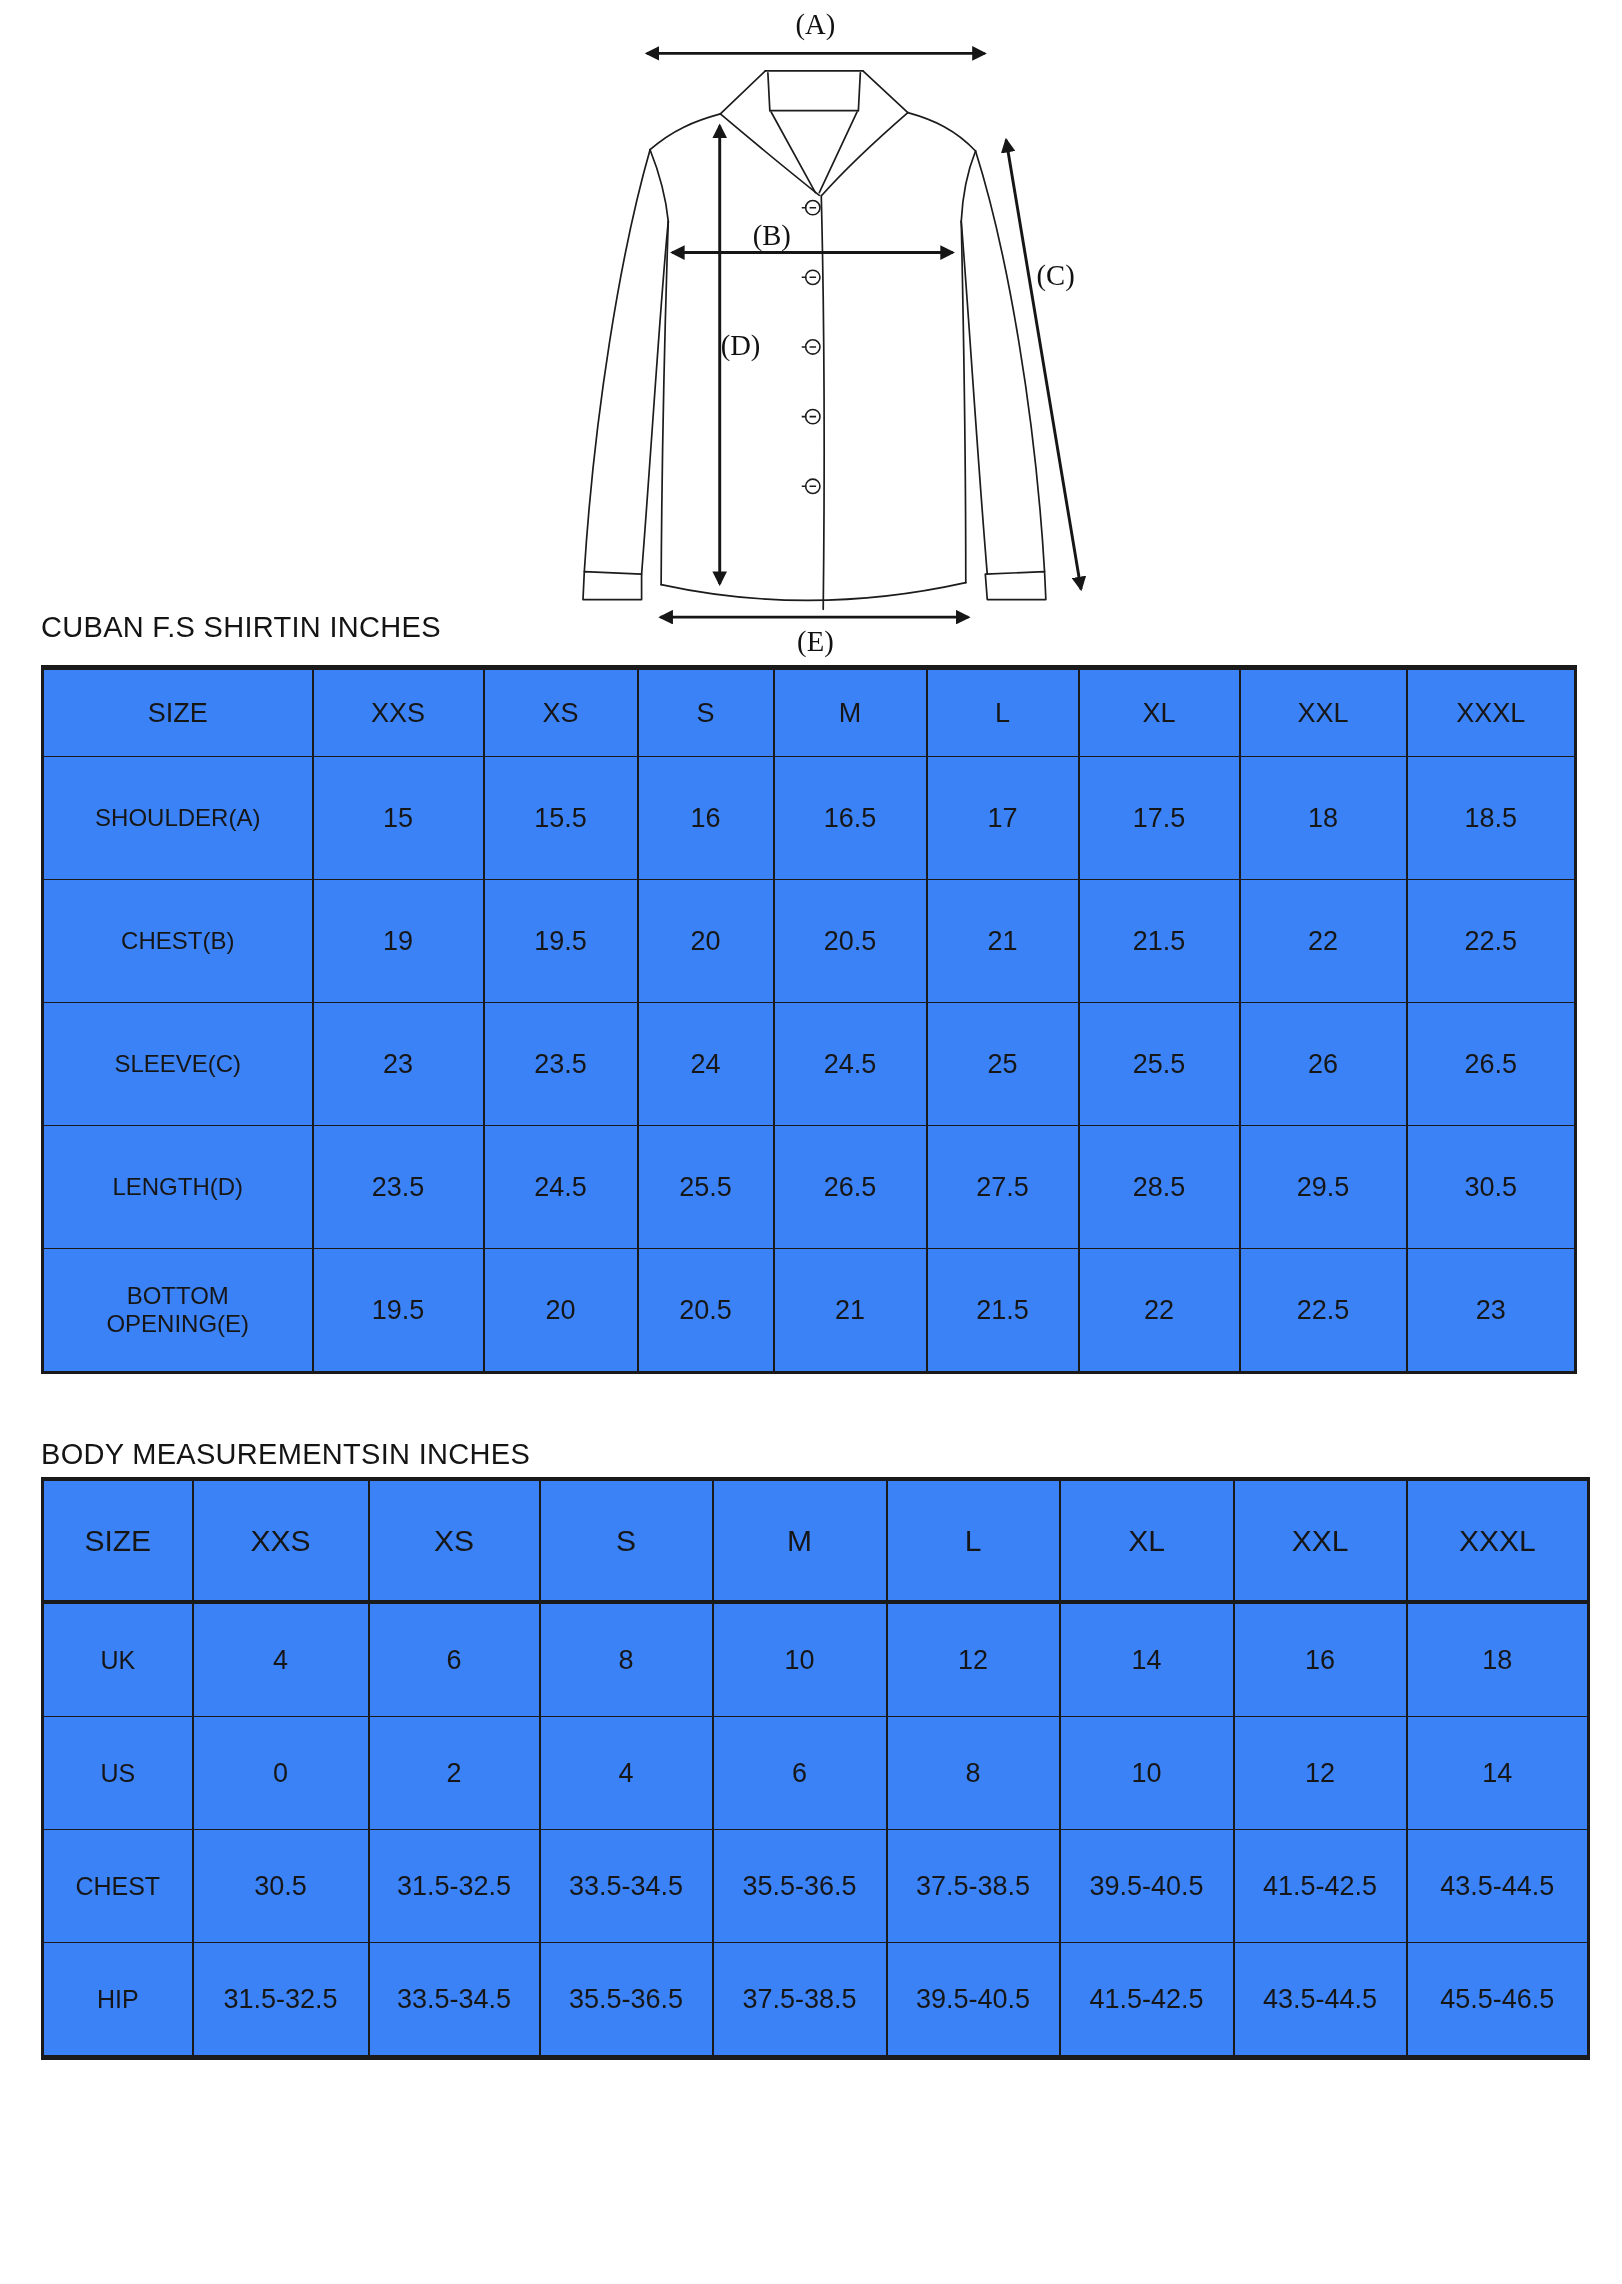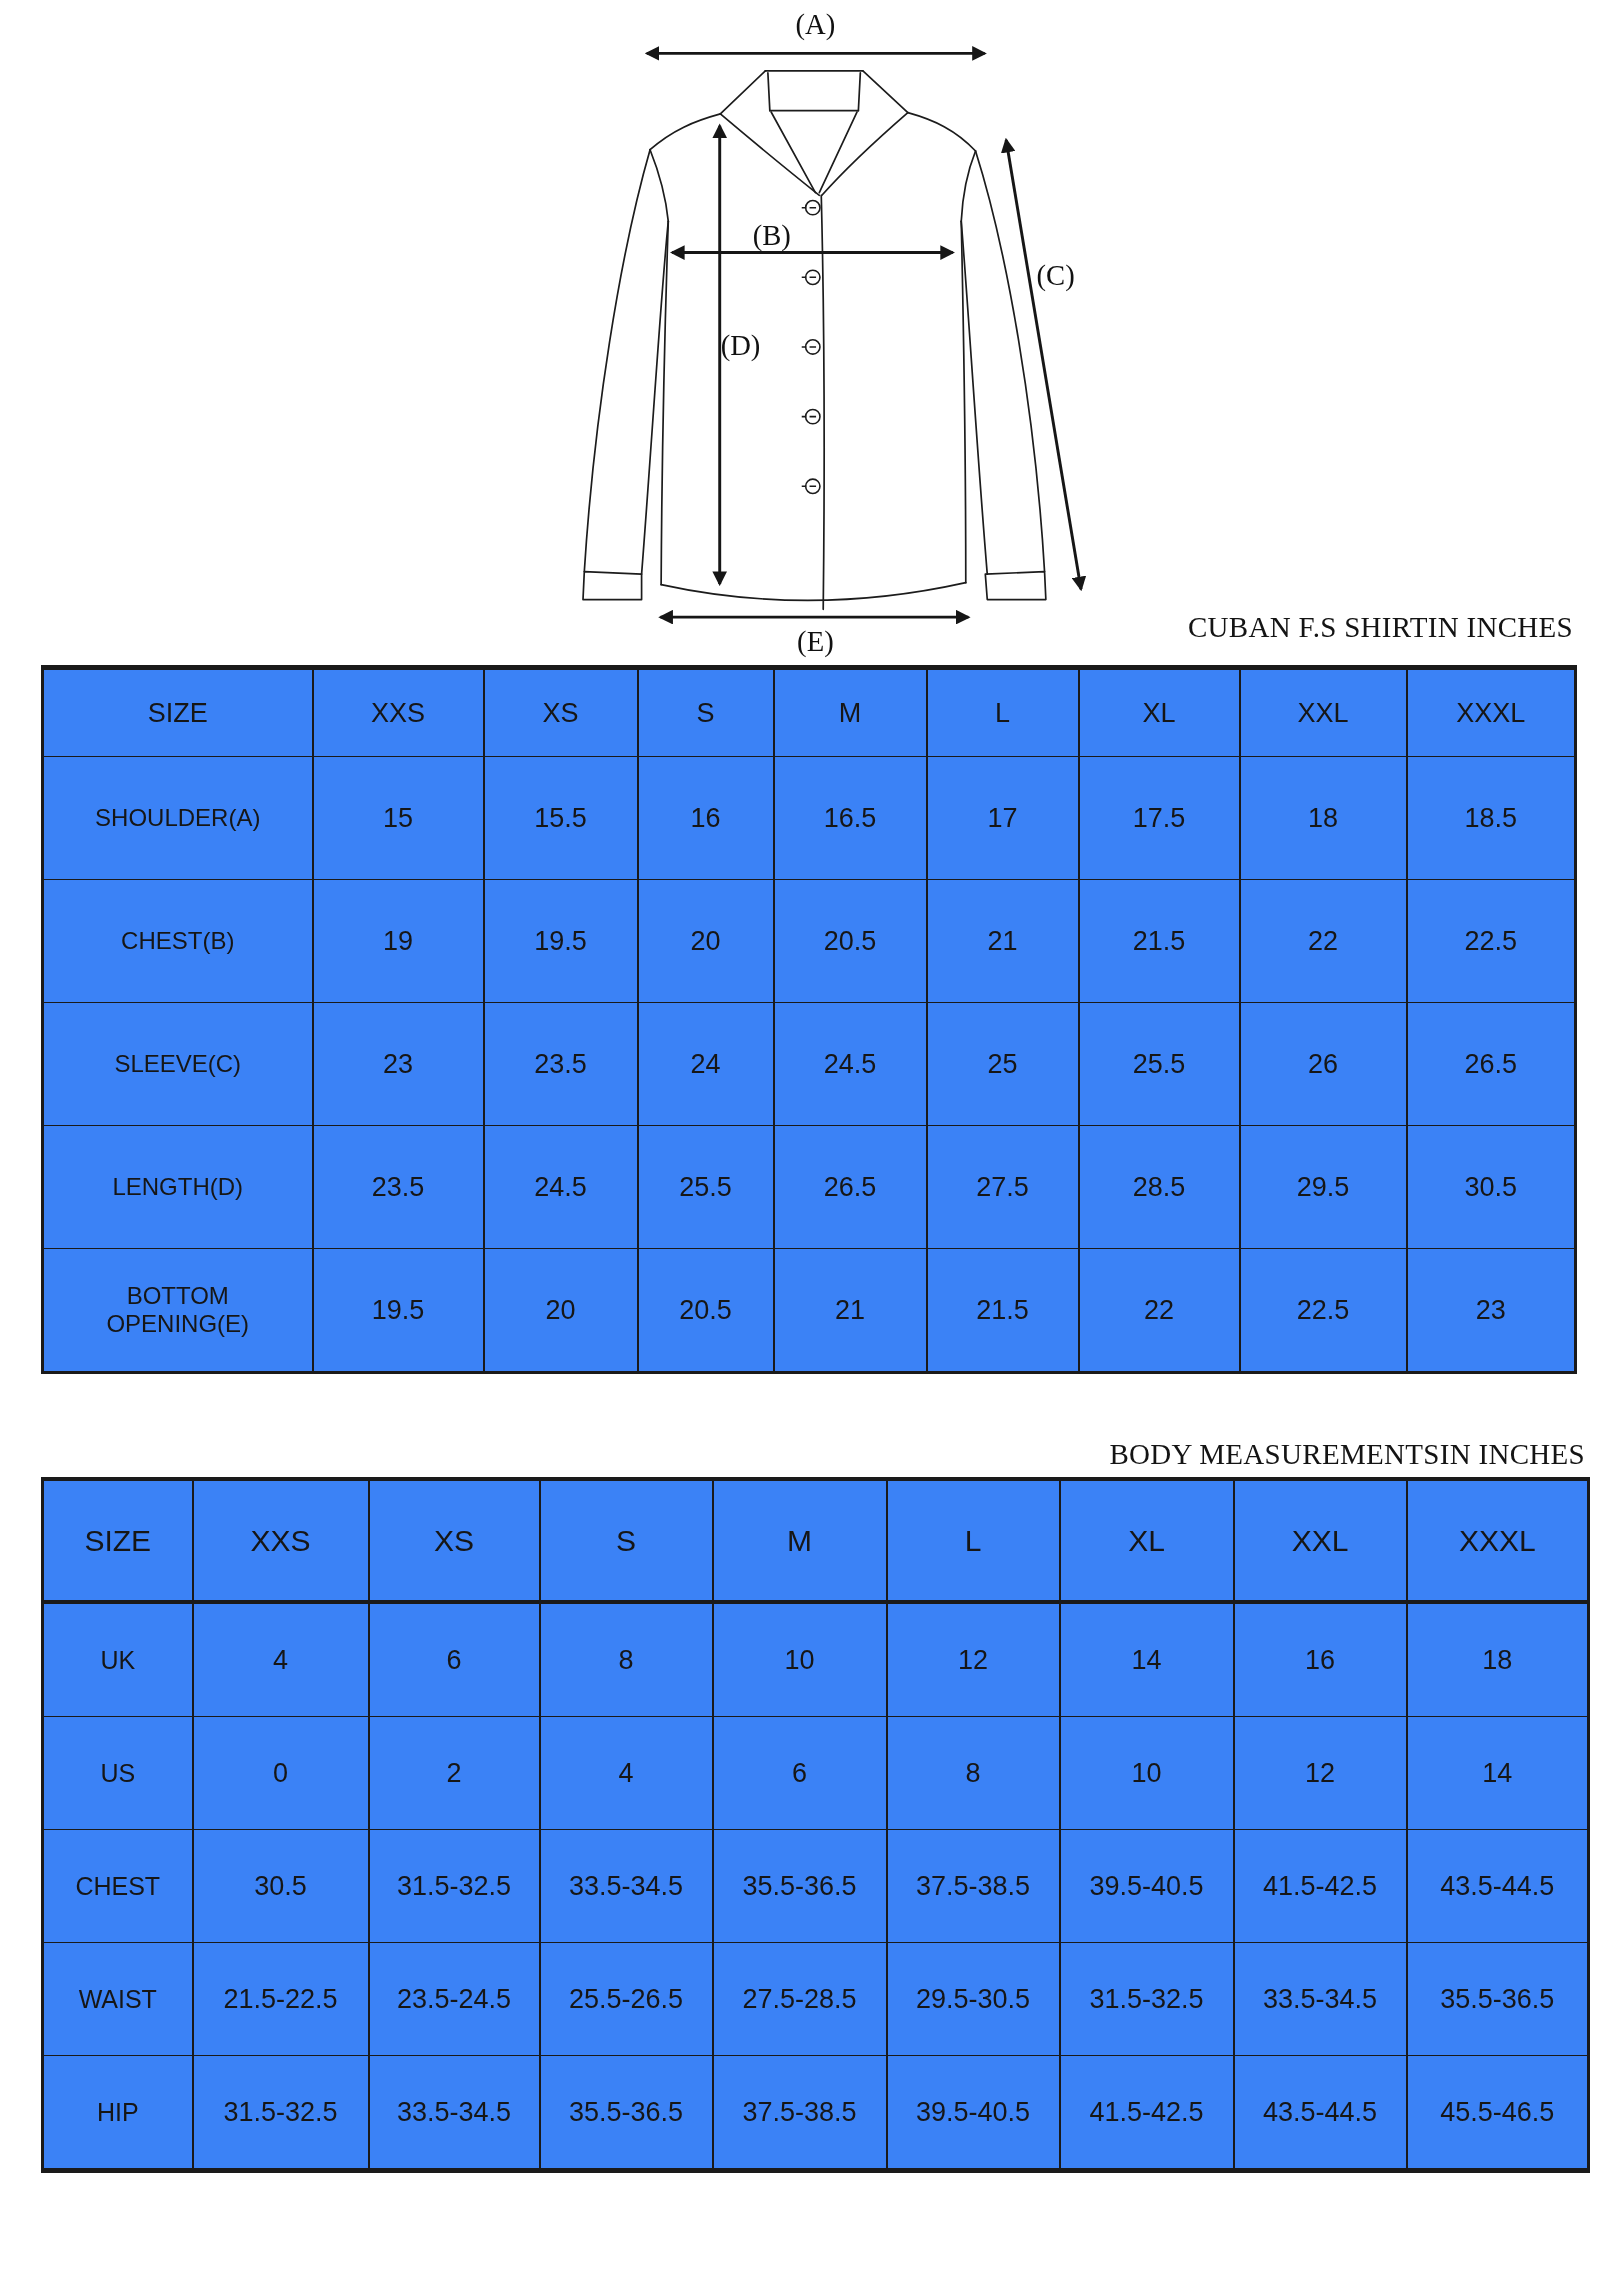--- a/index.html
+++ b/index.html
@@ -19,24 +19,23 @@
   #diagram .shirt-line{ stroke:#1c1c1c; stroke-width:2.6; fill:none; stroke-linecap:round; stroke-linejoin:round; }
   #diagram .arrow{ stroke:#161616; stroke-width:4.5; fill:none; }
   #diagram .btn{ stroke:#1c1c1c; stroke-width:2.4; fill:none; }
   #diagram text{
     font-family:"Liberation Serif", serif;
     font-size:44px; fill:#111111; text-anchor:middle;
   }
   
   .caption{
     position:absolute; display:flex;
-    justify-content:flex-end; align-items:flex-end;
+    justify-content:flex-start; align-items:flex-end;
     font-size:29px; letter-spacing:0.3px; color:#141414;
     white-space:nowrap;
-    font-family:Liberation Serif, serif;
   }
   #cap1{ left:41px; top:611px;  width:1532px; }
   #cap2{ left:41px; top:1419px; width:1544px;margin-top:19px; }
   
   table{
     position:absolute; border-collapse:collapse; table-layout:fixed;
     background:#3b82f6; color:#161616;
   }
   th,td{
     border:1.3px solid #1a1a1a;
@@ -288,31 +287,20 @@
         <td>30.5</td>
         <td>31.5-32.5</td>
         <td>33.5-34.5</td>
         <td>35.5-36.5</td>
         <td>37.5-38.5</td>
         <td>39.5-40.5</td>
         <td>41.5-42.5</td>
         <td>43.5-44.5</td>
       </tr>
       <tr>
-        <td class="rowlabel">WAIST</td>
-        <td>21.5-22.5</td>
-        <td>23.5-24.5</td>
-        <td>25.5-26.5</td>
-        <td>27.5-28.5</td>
-        <td>29.5-30.5</td>
-        <td>31.5-32.5</td>
-        <td>33.5-34.5</td>
-        <td>35.5-36.5</td>
-      </tr>
-      <tr>
         <td class="rowlabel">HIP</td>
         <td>31.5-32.5</td>
         <td>33.5-34.5</td>
         <td>35.5-36.5</td>
         <td>37.5-38.5</td>
         <td>39.5-40.5</td>
         <td>41.5-42.5</td>
         <td>43.5-44.5</td>
         <td>45.5-46.5</td>
       </tr>

